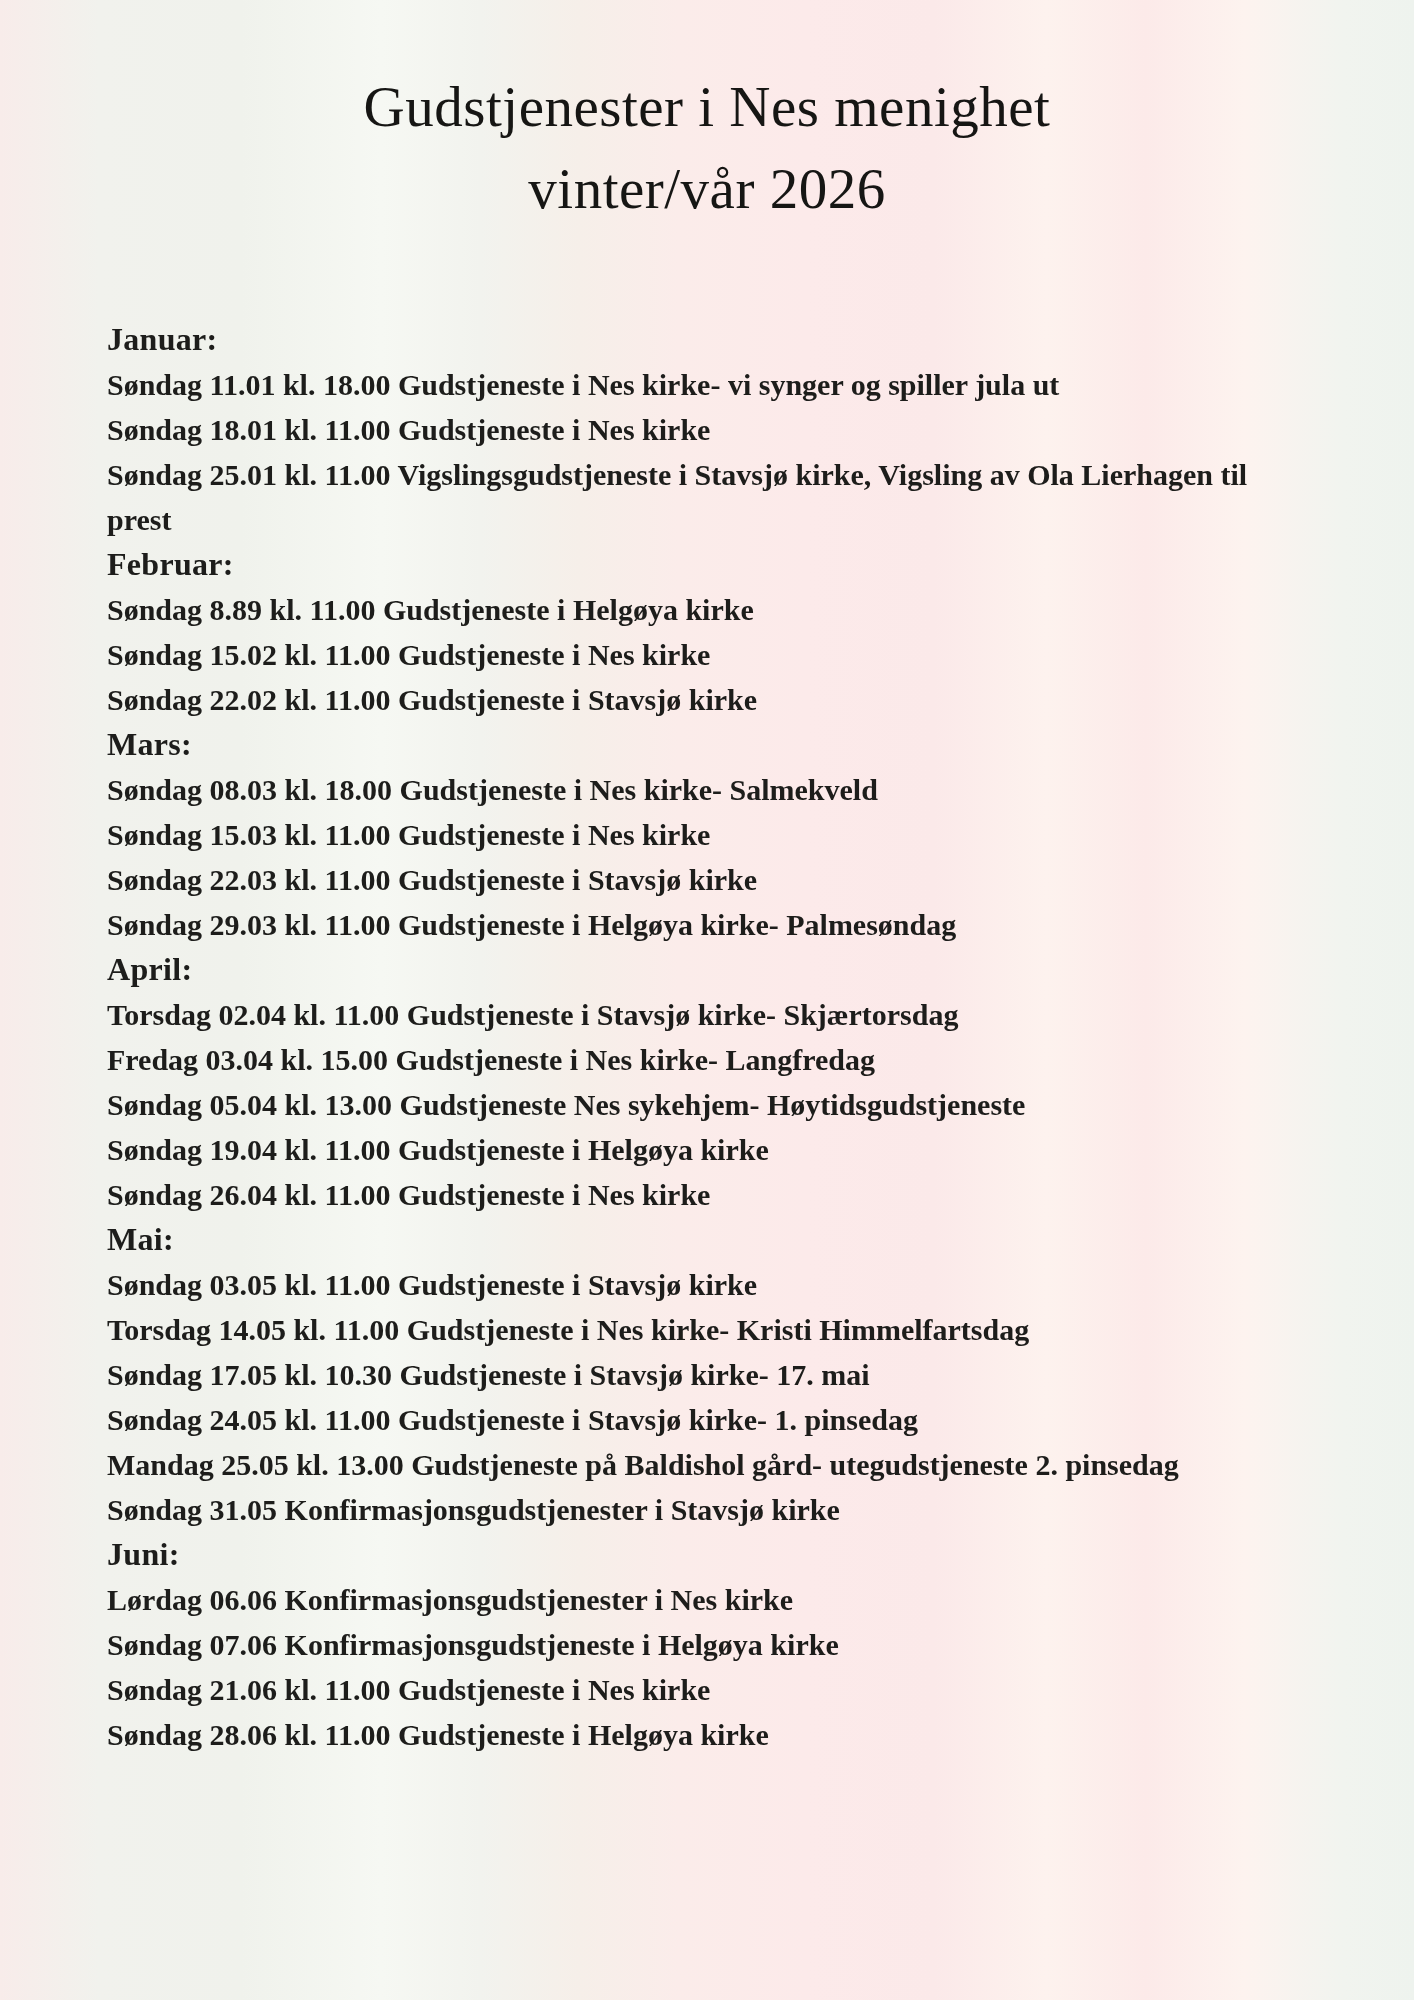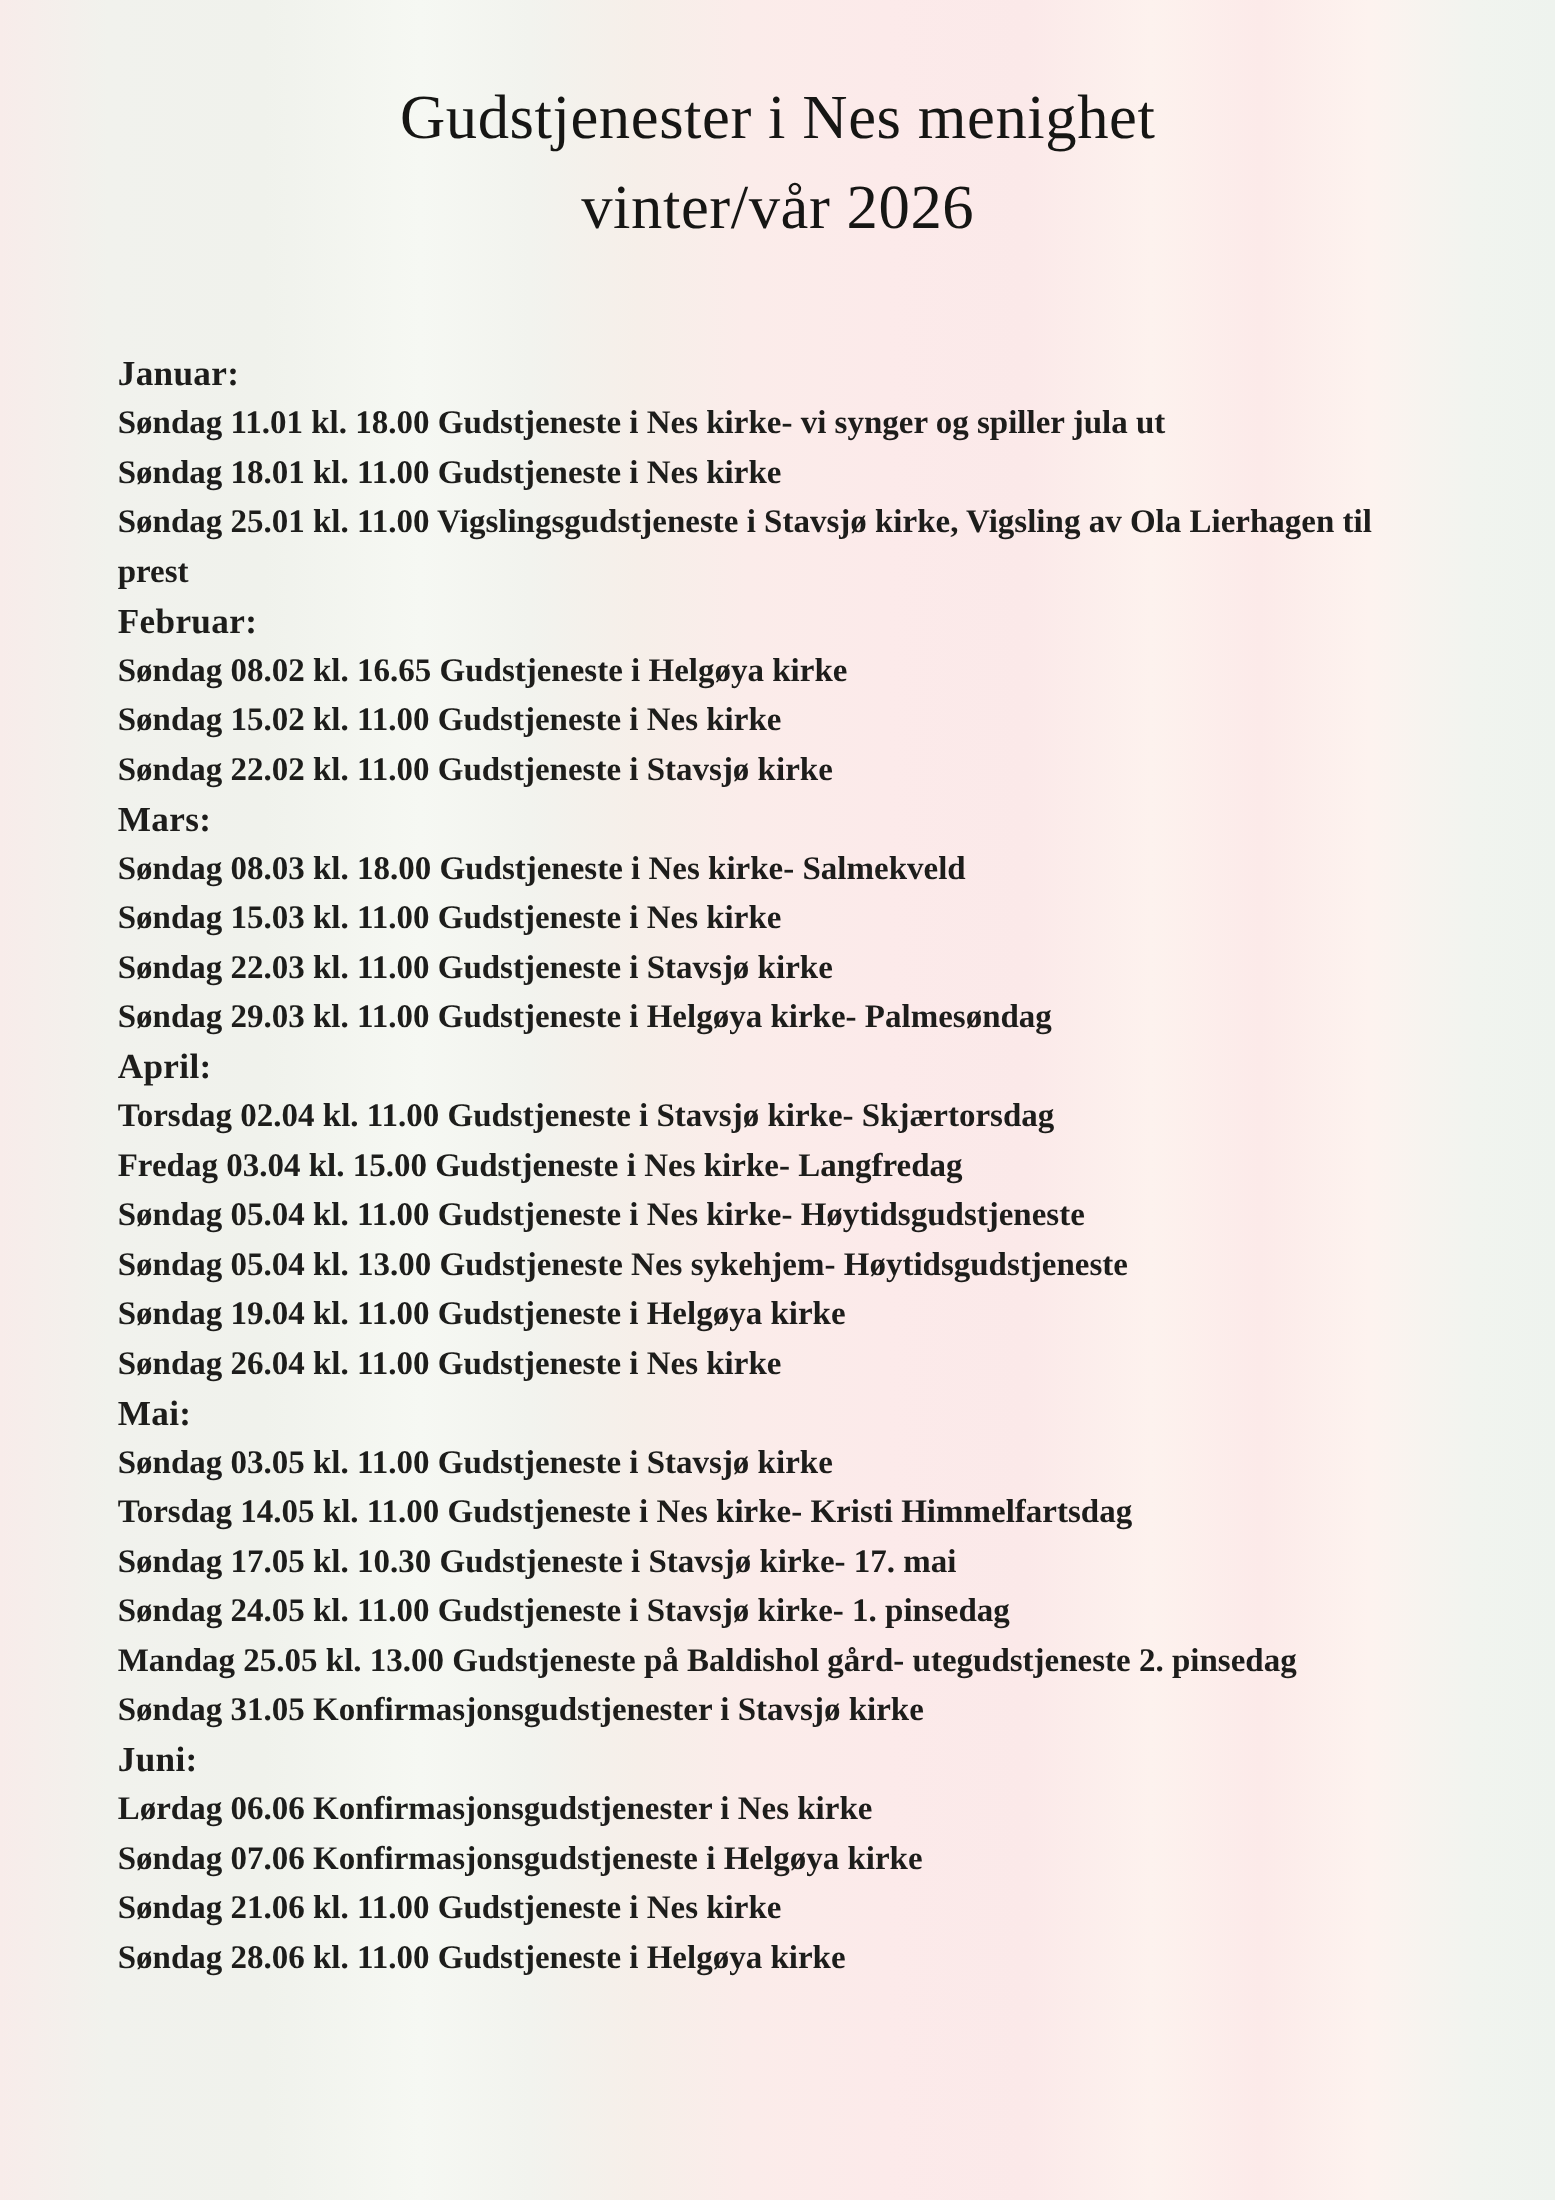--- a/index.html
+++ b/index.html
@@ -67,32 +67,31 @@
   <h1 class="page-title">
     <span>Gudstjenester i Nes menighet</span><br>
     <span>vinter/vår 2026</span>
   </h1>
   <div class="schedule" id="schedule">
       <div class="month-heading">Januar:</div>
       <div class="event-line">Søndag 11.01 kl. 18.00 Gudstjeneste i Nes kirke- vi synger og spiller jula ut</div>
       <div class="event-line">Søndag 18.01 kl. 11.00 Gudstjeneste i Nes kirke</div>
       <div class="event-line">Søndag 25.01 kl. 11.00 Vigslingsgudstjeneste i Stavsjø kirke, Vigsling av Ola Lierhagen til prest</div>
       <div class="month-heading">Februar:</div>
-      <div class="event-line">Søndag 08.02 kl. 16.65 Gudstjeneste i Helgøya kirke</div>
+      <div class="event-line">Søndag 8.89 kl. 11.00 Gudstjeneste i Helgøya kirke</div>
       <div class="event-line">Søndag 15.02 kl. 11.00 Gudstjeneste i Nes kirke</div>
       <div class="event-line">Søndag 22.02 kl. 11.00 Gudstjeneste i Stavsjø kirke</div>
       <div class="month-heading">Mars:</div>
       <div class="event-line">Søndag 08.03 kl. 18.00 Gudstjeneste i Nes kirke- Salmekveld</div>
       <div class="event-line">Søndag 15.03 kl. 11.00 Gudstjeneste i Nes kirke</div>
       <div class="event-line">Søndag 22.03 kl. 11.00 Gudstjeneste i Stavsjø kirke</div>
       <div class="event-line">Søndag 29.03 kl. 11.00 Gudstjeneste i Helgøya kirke- Palmesøndag</div>
       <div class="month-heading">April:</div>
       <div class="event-line">Torsdag 02.04 kl. 11.00 Gudstjeneste i Stavsjø kirke- Skjærtorsdag</div>
       <div class="event-line">Fredag 03.04 kl. 15.00 Gudstjeneste i Nes kirke- Langfredag</div>
-      <div class="event-line">Søndag 05.04 kl. 11.00 Gudstjeneste i Nes kirke- Høytidsgudstjeneste</div>
       <div class="event-line">Søndag 05.04 kl. 13.00 Gudstjeneste Nes sykehjem- Høytidsgudstjeneste</div>
       <div class="event-line">Søndag 19.04 kl. 11.00 Gudstjeneste i Helgøya kirke</div>
       <div class="event-line">Søndag 26.04 kl. 11.00 Gudstjeneste i Nes kirke</div>
       <div class="month-heading">Mai:</div>
       <div class="event-line">Søndag 03.05 kl. 11.00 Gudstjeneste i Stavsjø kirke</div>
       <div class="event-line">Torsdag 14.05 kl. 11.00 Gudstjeneste i Nes kirke- Kristi Himmelfartsdag</div>
       <div class="event-line">Søndag 17.05 kl. 10.30 Gudstjeneste i Stavsjø kirke- 17. mai</div>
       <div class="event-line">Søndag 24.05 kl. 11.00 Gudstjeneste i Stavsjø kirke- 1. pinsedag</div>
       <div class="event-line">Mandag 25.05 kl. 13.00 Gudstjeneste på Baldishol gård- utegudstjeneste 2. pinsedag</div>
       <div class="event-line">Søndag 31.05 Konfirmasjonsgudstjenester i Stavsjø kirke</div>

